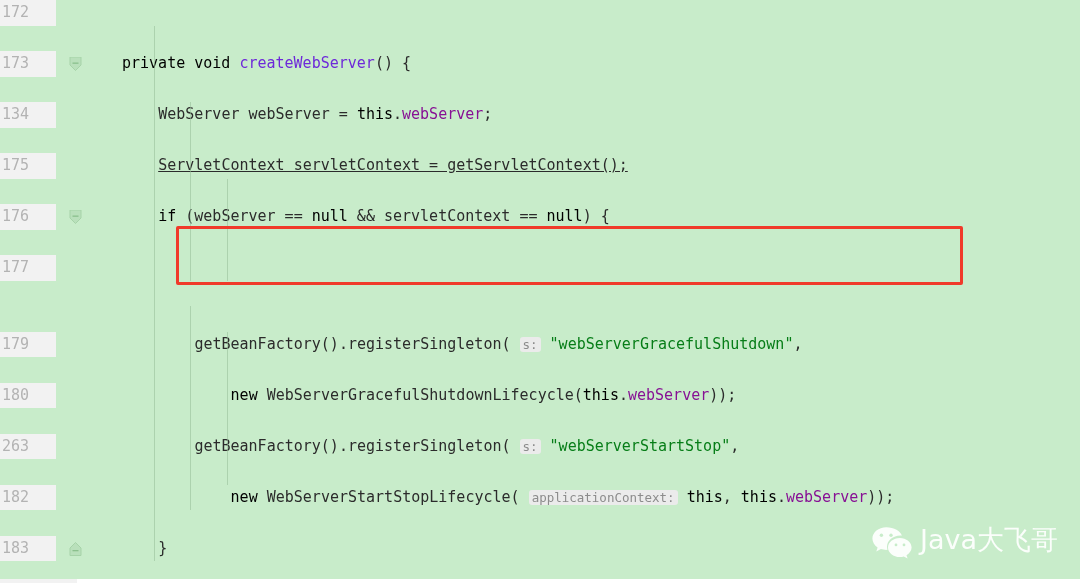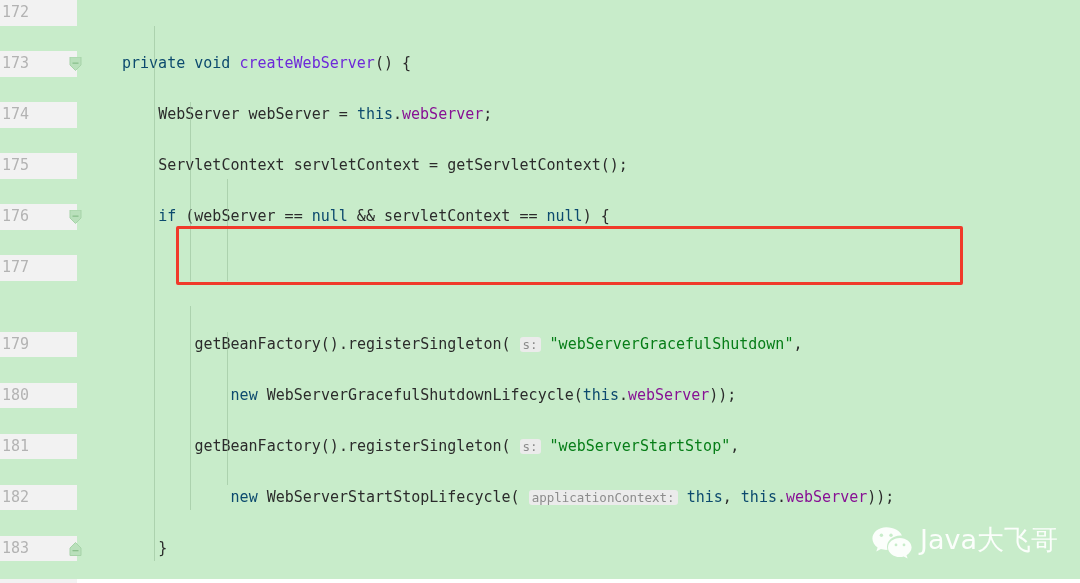--- a/index.html
+++ b/index.html
@@ -28,21 +28,21 @@
     height: 25.5px;
     white-space: pre;
     display: block;
   }
 
   
   .gutter {
     position: absolute;
     left: 0;
     top: 0;
-    width: 77px;
+    width: 56px;
     height: 25.5px;
     background: #f2f2f2;
   }
   .lineno {
     position: absolute;
     left: 0;
     top: 0;
     width: 46px;
     text-align: left;
     padding-left: 2px;
@@ -99,21 +99,21 @@
   
   .gutterline {
     position: absolute;
     left: 76px; top: 0; bottom: 0;
     width: 1px;
     background: rgba(165,205,167,0.0);
     z-index: 3;
   }
 
   
-  .kw   { color: #0c4a6e; }            
+  .kw   { color: #000000; }            
   .mdecl{ color: #6d28d9; }            
   .fld  { color: #871094; }            
   .str  { color: #067d17; }            
   .pln  { color: #2b2b2b; }            
   .hint {                               
     color: #8c8c8c;
     background: #ebebeb;
     border-radius: 3px;
     padding: 0 3px;
     font-size: 12.5px;
@@ -177,30 +177,30 @@
       <div class="guide" style="left: 226.6px; top: 331.5px; height: 76.5px;"></div>
       <div class="guide" style="left: 226.6px; top: 408px; height: 76.5px;"></div>
     </div>
 
   <div id="rows">
       <div class="row" style="top: 0px;"><div class="codebg"></div><div class="gutter"><span class="lineno">172</span></div><div class="code" style="left: 122px;"></div></div>
       <div class="row" style="top: 25.5px;"><div class="codebg"></div><div class="gutter"><span class="lineno">173</span><span class="fold"><svg width="13" height="14" viewBox="0 0 13 14">
               <path d="M1 0 h11 v8 l-5.5 5.5 L1 8 Z" fill="#b9e0bb" stroke="#a6d3a8" stroke-width="1"></path>
               <rect x="3.5" y="5.5" width="6" height="1.3" fill="#8bc08d"></rect>
             </svg></span></div><div class="code" style="left: 122px;"><span class="kw">private</span><span class="pln"> </span><span class="kw">void</span><span class="pln"> </span><span class="mdecl">createWebServer</span><span class="pln">() {</span></div></div>
-      <div class="row" style="top: 51px;"><div class="codebg"></div><div class="gutter"><span class="lineno">174</span></div><div class="code" style="left: 158.2px;"><span class="pln">WebServer webServer = </span><span class="kw">this</span><span class="pln">.</span><span class="fld">webServer</span><span class="pln">;</span></div></div>
-      <div class="row" style="top: 76.5px;"><div class="codebg"></div><div class="gutter"><span class="lineno">175</span></div><div class="code" style="left: 158.2px;"><span class="pln">ServletContext servletContext = getServletContext();</span></div></div>
+      <div class="row" style="top: 51px;"><div class="codebg"></div><div class="gutter"><span class="lineno">134</span></div><div class="code" style="left: 158.2px;"><span class="pln">WebServer webServer = </span><span class="kw">this</span><span class="pln">.</span><span class="fld">webServer</span><span class="pln">;</span></div></div>
+      <div class="row" style="top: 76.5px;"><div class="codebg"></div><div class="gutter"><span class="lineno">175</span></div><div class="code" style="left: 158.2px; text-decoration: underline;"><span class="pln">ServletContext servletContext = getServletContext();</span></div></div>
       <div class="row" style="top: 102px;"><div class="codebg"></div><div class="gutter"><span class="lineno">176</span><span class="fold"><svg width="13" height="14" viewBox="0 0 13 14">
               <path d="M1 0 h11 v8 l-5.5 5.5 L1 8 Z" fill="#b9e0bb" stroke="#a6d3a8" stroke-width="1"></path>
               <rect x="3.5" y="5.5" width="6" height="1.3" fill="#8bc08d"></rect>
             </svg></span></div><div class="code" style="left: 158.2px;"><span class="kw">if</span><span class="pln"> (webServer == </span><span class="kw">null</span><span class="pln"> &amp;&amp; servletContext == </span><span class="kw">null</span><span class="pln">) {</span></div></div>
       <div class="row" style="top: 127.5px;"><div class="codebg"></div><div class="gutter"><span class="lineno">177</span></div></div>
       <div class="row" style="top: 178.5px;"><div class="codebg"></div><div class="gutter"><span class="lineno">179</span></div><div class="code" style="left: 194.4px;"><span class="pln">getBeanFactory().registerSingleton(</span><span class="pln"> </span><span class="hint">s:</span><span class="pln"> </span><span class="str">"webServerGracefulShutdown"</span><span class="pln">,</span></div></div>
       <div class="row" style="top: 204px;"><div class="codebg"></div><div class="gutter"><span class="lineno">180</span></div><div class="code" style="left: 230.6px; text-align: right;"><span class="kw">new</span><span class="pln"> WebServerGracefulShutdownLifecycle(</span><span class="kw">this</span><span class="pln">.</span><span class="fld">webServer</span><span class="pln">));</span></div></div>
-      <div class="row" style="top: 229.5px;"><div class="codebg"></div><div class="gutter"><span class="lineno">181</span></div><div class="code" style="left: 194.4px;"><span class="pln">getBeanFactory().registerSingleton(</span><span class="pln"> </span><span class="hint">s:</span><span class="pln"> </span><span class="str">"webServerStartStop"</span><span class="pln">,</span></div></div>
+      <div class="row" style="top: 229.5px;"><div class="codebg"></div><div class="gutter"><span class="lineno">263</span></div><div class="code" style="left: 194.4px;"><span class="pln">getBeanFactory().registerSingleton(</span><span class="pln"> </span><span class="hint">s:</span><span class="pln"> </span><span class="str">"webServerStartStop"</span><span class="pln">,</span></div></div>
       <div class="row" style="top: 255px;"><div class="codebg"></div><div class="gutter"><span class="lineno">182</span></div><div class="code" style="left: 230.6px;"><span class="kw">new</span><span class="pln"> WebServerStartStopLifecycle(</span><span class="pln"> </span><span class="hint">applicationContext:</span><span class="pln"> </span><span class="kw">this</span><span class="pln">, </span><span class="kw">this</span><span class="pln">.</span><span class="fld">webServer</span><span class="pln">));</span></div></div>
       <div class="row" style="top: 280.5px;"><div class="codebg"></div><div class="gutter"><span class="lineno">183</span><span class="fold"><svg width="13" height="14" viewBox="0 0 13 14">
               <path d="M6.5 0.5 L12 6 v7.5 H1 V6 Z" fill="#b9e0bb" stroke="#a6d3a8" stroke-width="1"></path>
               <rect x="3.5" y="8" width="6" height="1.3" fill="#8bc08d"></rect>
             </svg></span></div><div class="code" style="left: 158.2px;"><span class="pln">}</span></div></div>
     </div>
 
   <div class="gutterline"></div>
 
   <div id="redbox" style="left: 176px; top: 225.5px; width: 787px; height: 59px; border-color: rgb(240, 58, 42);"></div>

